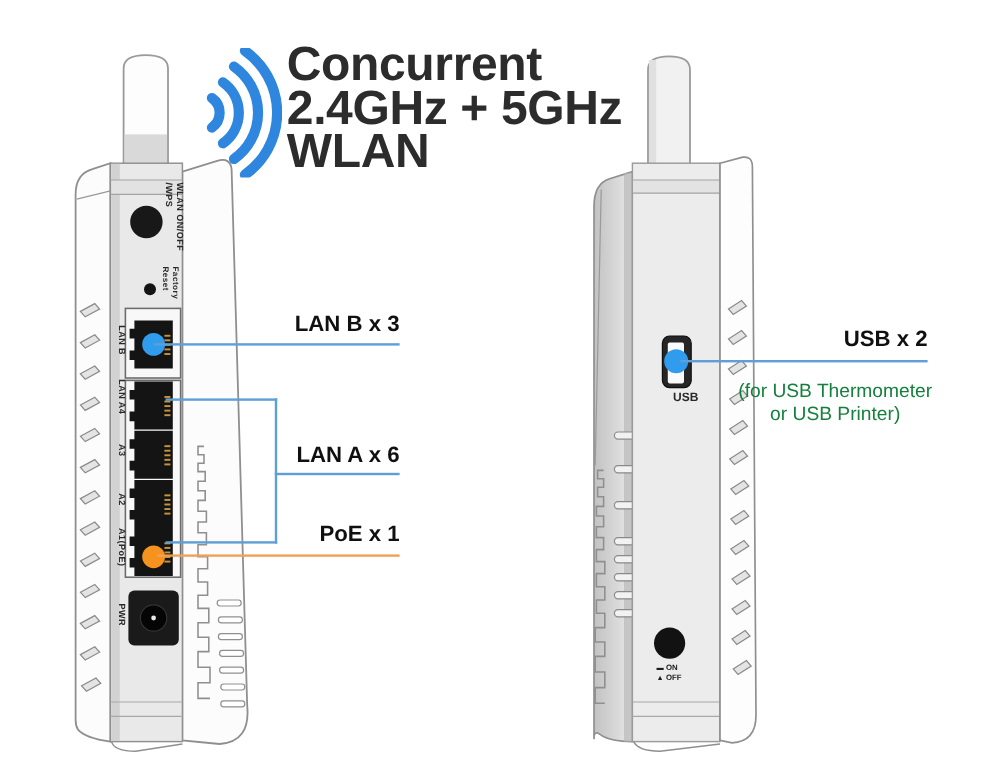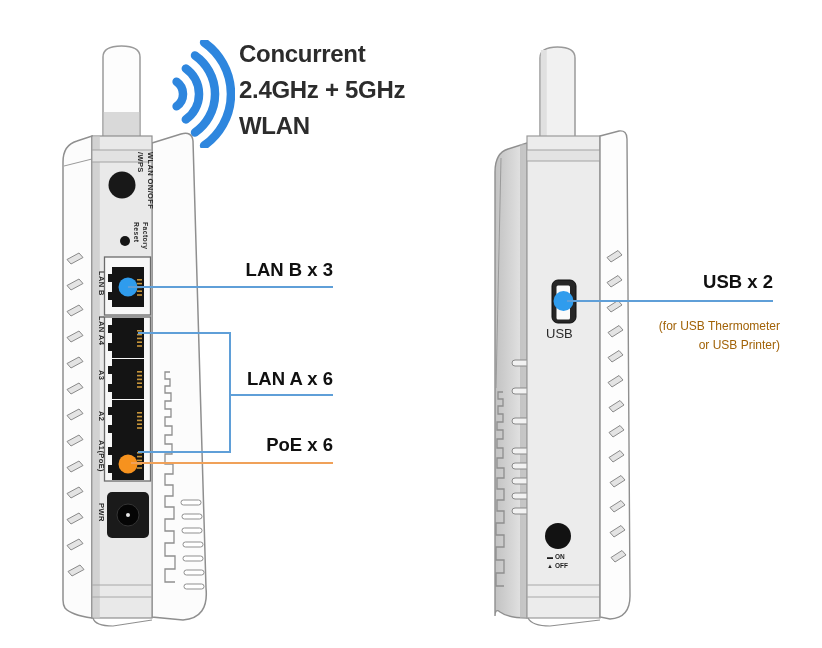--- a/index.html
+++ b/index.html
@@ -1,45 +1,45 @@
 <!DOCTYPE html>
 <html><head>
 <meta charset="utf-8">
 <style>
   html,body{margin:0;padding:0;background:#ffffff;}
   #stage{position:relative;width:822px;height:648px;background:#ffffff;overflow:hidden;
          font-family:"Liberation Sans",sans-serif;}
   .pre{white-space:pre-line;}
   
-  #heading{position:absolute;left:239px;top:36px;font-size:24px;line-height:36px;
+  #heading{position:absolute;left:239px;top:36px;font-size:40px;line-height:36px;
            font-weight:700;color:#2c2c2c;letter-spacing:-0.3px;}
   #wifi-icon{position:absolute;left:167px;top:40px;}
   
   .dev{position:absolute;}
   #dev-left{left:55px;top:40px;width:160px;height:590px;}
   #dev-right{left:488px;top:40px;width:150px;height:590px;}
   
   .vlabel{position:absolute;writing-mode:vertical-rl;font-weight:700;font-size:7.5px;
           line-height:1.25;color:#2a2a2a;letter-spacing:.4px;white-space:pre-line;}
   .vlabel.small{font-size:6.8px;}
-  .hlabel{position:absolute;font-weight:400;font-size:13px;color:#2a2a2a;text-align:left;}
+  .hlabel{position:absolute;font-weight:700;font-size:10px;color:#2a2a2a;text-align:right;}
   
   #pwr-switch-lbl{position:absolute;left:59px;top:512px;}
   .pwr-row{display:flex;align-items:center;gap:2px;font-weight:700;font-size:6.5px;
            line-height:9px;color:#1c1c1c;}
   .pwr-ico{font-size:6px;line-height:1;}
   
   .ln{position:absolute;height:2px;background:#5f9fd8;}
   .ln.v{width:2px;}
   .ln.orange{background:#f0a159;}
   
   .co{position:absolute;width:100px;text-align:right;font-weight:700;font-size:18.5px;
       line-height:1.15;color:#101010;}
-  #usb-note{position:absolute;left:612px;top:317px;width:168px;text-align:right;
-            font-size:12px;line-height:19px;color:#a16207;}
+  #usb-note{position:absolute;left:612px;top:317px;width:168px;text-align:center;
+            font-size:16px;line-height:19px;color:#15803d;}
 </style>
 </head>
 <body>
 
 <div id="stage">
 
   <svg id="wifi-icon" width="68" height="108" viewBox="0 0 68 108">
     <g fill="none" stroke="#2e86de" stroke-width="8.5" stroke-linecap="round">
       <path d="M9.6 41.7 A15 15 0 0 1 9.6 66.3"></path>
       <path d="M18.8 28.6 A31 31 0 0 1 18.8 79.4"></path>
@@ -247,18 +247,18 @@
   <div class="ln" style="left:128px;top:286px;width:205px;"></div>
   <div class="ln" style="left:138px;top:332px;width:93px;"></div>
   <div class="ln" style="left:138px;top:451px;width:93px;"></div>
   <div class="ln v" style="left:229px;top:332px;height:121px;"></div>
   <div class="ln" style="left:229px;top:394px;width:104px;"></div>
   <div class="ln orange" style="left:131px;top:462px;width:202px;"></div>
   <div class="ln" style="left:567px;top:300px;width:206px;"></div>
 
   <div class="co" style="left:233px;top:259px;">LAN B x 3</div>
   <div class="co" style="left:233px;top:368px;">LAN A x 6</div>
-  <div class="co" style="left:233px;top:434px;">PoE x 6</div>
+  <div class="co" style="left:233px;top:434px;">PoE x 1</div>
   <div class="co" style="left:673px;top:271px;">USB x 2</div>
   <div id="usb-note" class="pre">(for USB Thermometer
 or USB Printer)</div>
 
 </div>
 
 </body></html>

